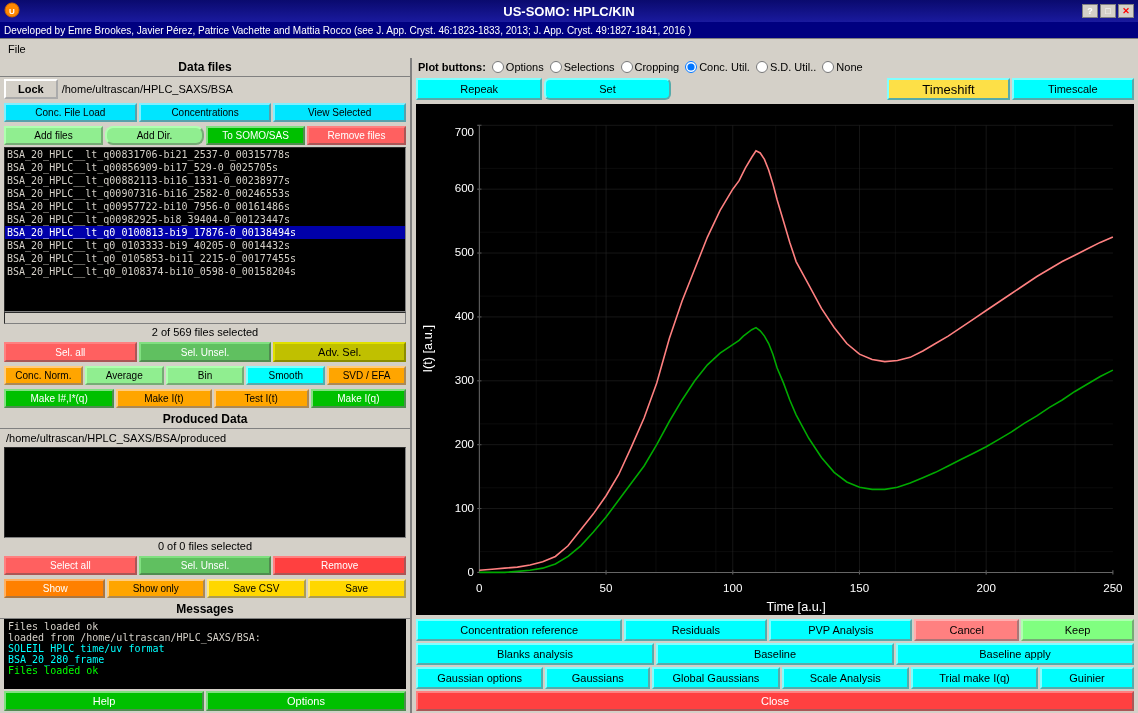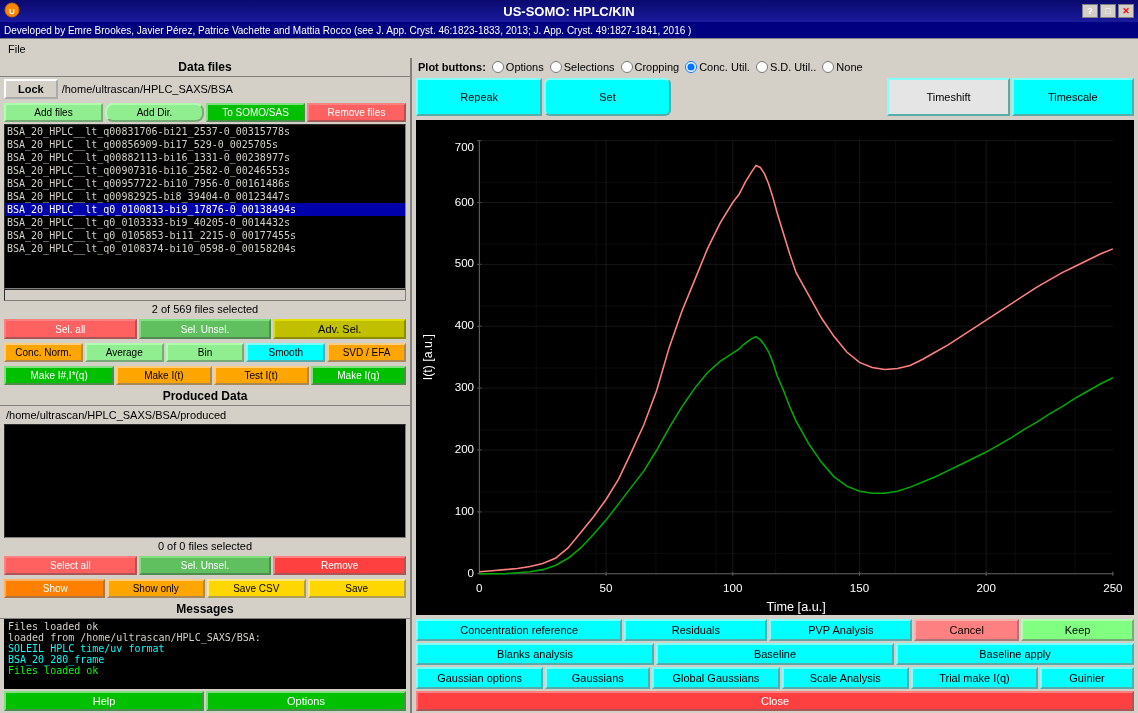--- a/index.html
+++ b/index.html
@@ -234,21 +234,21 @@
     .conc-btn { background: #00e5ff; border: 2px outset #80f0ff; font-size: 10px; }
     .viewsel-btn { background: #00e5ff; border: 2px outset #80f0ff; font-size: 10px; }
     .addfiles-btn { background: #90ee90; border: 2px outset #b0ffb0; font-size: 10px; }
     .adddir-btn { background: #90ee90; border: 2px outset #b0ffb0; font-size: 10px; }
     .tosomo-btn { background: #00c000; color: white; border: 2px outset #80e080; font-size: 10px; }
     .removefiles-btn { background: #ff6060; color: white; border: 2px outset #ff8080; font-size: 10px; }
     
     .bottom-btn-cyan { background: #00ffff; border: 2px outset #80ffff; font-size: 11px; padding: 3px 6px; }
     .bottom-btn-cancel { background: #ff8080; border: 2px outset #ffb0b0; font-size: 11px; padding: 3px 6px; }
     .bottom-btn-keep { background: #80ff80; border: 2px outset #b0ffb0; font-size: 11px; padding: 3px 10px; }
-    .bottom-btn-timeshift { background: #e5e5e5; border: 2px outset #80ffff; font-size: 11px; padding: 11px 6px; }
+    .bottom-btn-timeshift { background: #fde047; border: 2px outset #80ffff; font-size: 13px; padding: 1px 6px; }
     .bottom-btn-timescale { background: #00ffff; border: 2px outset #80ffff; font-size: 11px; padding: 3px 6px; }
     
     .help-btn { background: #00c000; color: white; border: 2px outset #80e080; font-size: 11px; flex: 1; }
     .options-btn { background: #00c000; color: white; border: 2px outset #80e080; font-size: 11px; flex: 1; }
     .close-btn { background: #ff4040; color: white; border: 2px outset #ff8080; font-size: 11px; flex: 1; }
   </style>
 </head>
 <body>
 
 <div class="app-wrapper">
@@ -282,20 +282,25 @@
 
       <div class="section-header">
         <span>Data files</span>
       </div>
 
       <div class="lock-row">
         <button class="lock-btn">Lock</button>
         <span class="path-text">/home/ultrascan/HPLC_SAXS/BSA</span>
       </div>
 
+      <div class="btn-row">
+        <button class="btn conc-btn" style="flex:1;font-size:10px;">Conc. File Load</button>
+        <button class="btn conc-btn" style="flex:1;font-size:10px;">Concentrations</button>
+        <button class="btn viewsel-btn" style="flex:1;font-size:10px;">View Selected</button>
+      </div>
 
       <div class="btn-row">
         <button class="btn addfiles-btn" style="flex:1;">Add files</button>
         <button class="btn adddir-btn" style="flex:1;border-radius:8px;">Add Dir.</button>
         <button class="btn tosomo-btn" style="flex:1;">To SOMO/SAS</button>
         <button class="btn removefiles-btn" style="flex:1;">Remove files</button>
       </div>
 
       <div class="file-list" style="height:165px;">
         <div class="file-list-item">BSA_20_HPLC__lt_q00831706-bi21_2537-0_00315778s</div>

